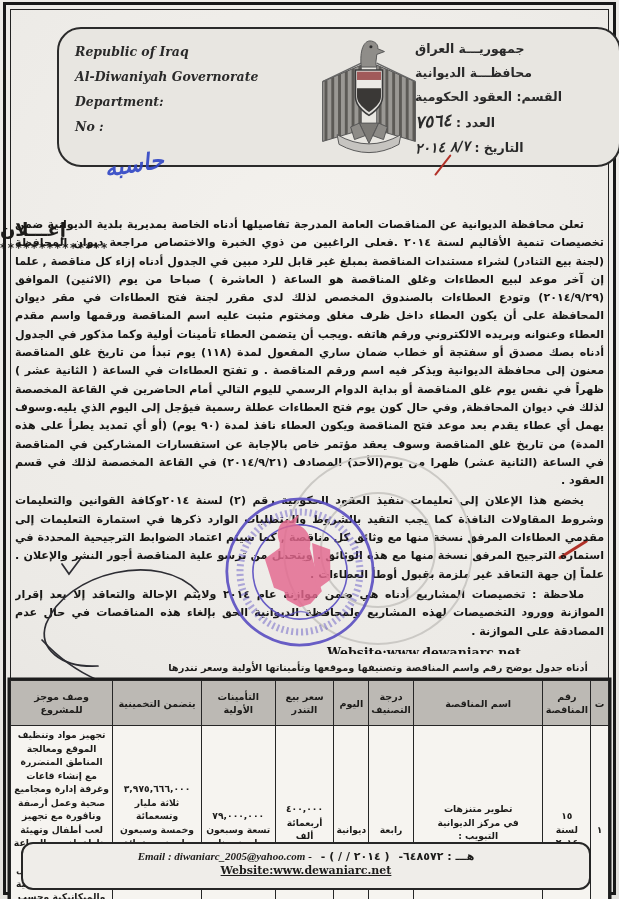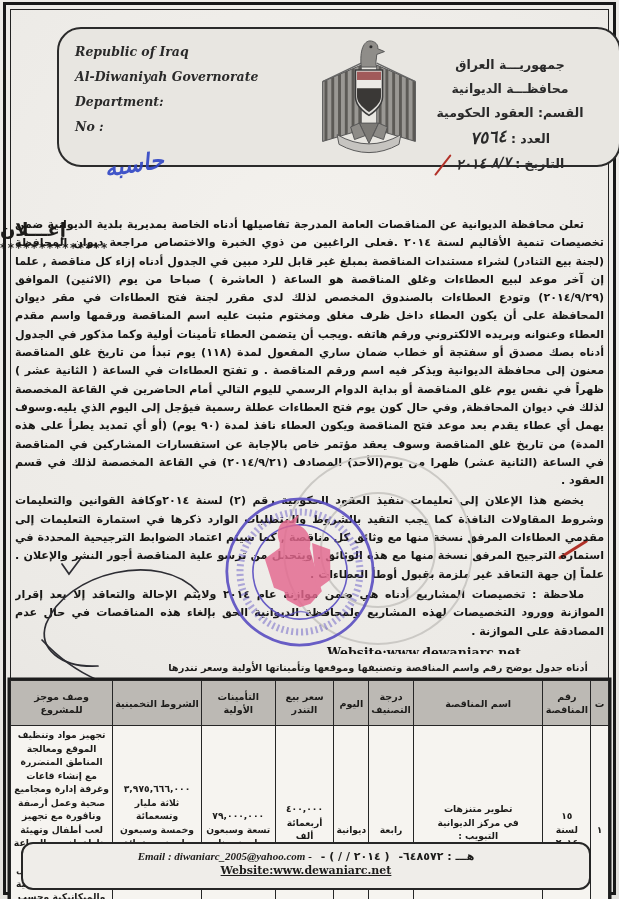--- a/index.html
+++ b/index.html
@@ -17,21 +17,21 @@
   
   .header-box{
     position:absolute;left:25px;top:27px;width:560px;height:136px;
     border:2.2px solid #2b2b2b;border-radius:24px;
     background:#e8e6e1;
     margin-left:32px;
   }
   .hdr-en{position:absolute;left:16px;top:10px;width:200px;
     font-family:"DejaVu Serif","Liberation Serif",serif;font-style:italic;font-weight:bold;
     font-size:12.5px;line-height:25px;color:#2a2a2a;}
-  .hdr-ar{position:absolute;right:14px;top:24px;width:190px;direction:rtl;text-align:center;
+  .hdr-ar{position:absolute;right:14px;top:8px;width:190px;direction:rtl;text-align:left;
     font-size:12.5px;font-weight:bold;line-height:24px;color:#2a2a2a;}
   .hw{font-family:"DejaVu Serif","Liberation Serif",serif;font-style:italic;font-weight:bold;}
   .hdr-num{font-size:17px;display:inline-block;transform:rotate(-4deg);letter-spacing:2px;}
   .hdr-date{font-size:14px;display:inline-block;transform:rotate(-3deg);}
   .emblem{position:absolute;left:252px;top:3px;}
 
   
   .note-blue{position:absolute;left:104px;top:150px;color:#2f45c5;
     font-family:"DejaVu Serif","Liberation Serif",serif;font-style:italic;font-weight:bold;
     font-size:23px;transform:rotate(-9deg);opacity:.9;}
@@ -208,21 +208,21 @@
     </colgroup>
     <tbody>
         <tr>
       <th>ت</th>
       <th>رقم المناقصة</th>
       <th>اسم المناقصة</th>
       <th>درجة التصنيف</th>
       <th>اليوم</th>
       <th>سعر بيع التندر</th>
       <th>التأمينات الأولية</th>
-      <th>الشروط التخمينية</th>
+      <th>يتضمن التخمينية</th>
       <th>وصف موجز للمشروع</th>
     </tr>
     <tr>
       <td>١</td>
       <td>١٥
 لسنة
 ٢٠١٤</td>
       <td>تطوير متنزهات
 في مركز الديوانية
 التبويب :

